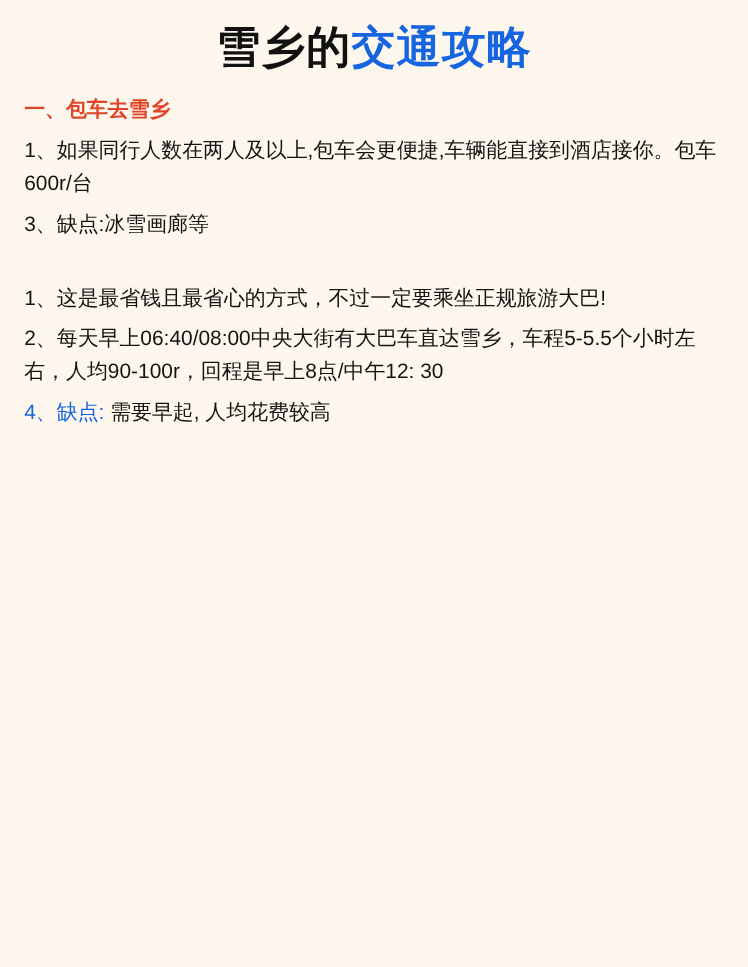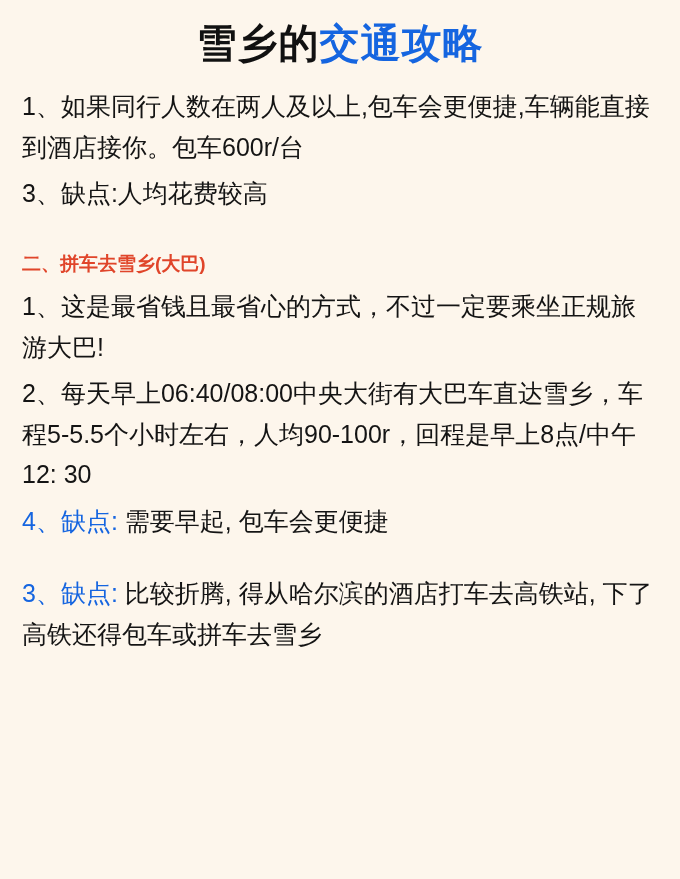--- a/index.html
+++ b/index.html
@@ -36,21 +36,21 @@
     margin-bottom: 10px;
   }
   .section-head {
     font-size: 19px;
     font-weight: bold;
     color: #e0452a;
     margin: 0 0 8px 2px;
     line-height: 1.5;
   }
   .para {
-    font-size: 25px;
+    font-size: 19px;
     line-height: 1.62;
     margin: 0 0 6px 2px;
     color: #141414;
     text-align: left;
   }
   .para .lbl-blue {
     color: #1565e0;
   }
   .gap-lg { height: 26px; }
   .gap-md { height: 22px; }
@@ -58,32 +58,31 @@
 </head>
 <body>
 
 <div class="page">
 
   <h1 class="title">
     <span class="t-dark">雪乡的</span><span class="t-blue">交通攻略</span>
   </h1>
 
   <div class="section">
+    <div class="section-head">一、包车去雪乡</div>
     <p class="para"><span>1、</span><span>如果同行人数在两人及以上,包车会更便捷,车辆能直接到酒店接你。包车600r/台</span></p>
-    <p class="para"><span>3、</span><span>缺点:人均花费较高</span></p>
+    <p class="para"><span>3、</span><span>缺点:冰雪画廊等</span></p>
   </div>
 
   <div class="gap-lg"></div>
 
   <div class="section">
-    <div class="section-head">二、拼车去雪乡(大巴)</div>
     <p class="para"><span>1、</span><span>这是最省钱且最省心的方式，不过一定要乘坐正规旅游大巴!</span></p>
     <p class="para"><span>2、</span><span>每天早上06:40/08:00中央大街有大巴车直达雪乡，车程5-5.5个小时左右，人均90-100r，回程是早上8点/中午12: 30</span></p>
-    <p class="para"><span class="lbl-blue">4、</span><span class="lbl-blue">缺点:</span> <span>需要早起, 包车会更便捷</span></p>
+    <p class="para"><span class="lbl-blue">4、</span><span class="lbl-blue">缺点:</span> <span>需要早起, 人均花费较高</span></p>
   </div>
 
   <div class="gap-md"></div>
 
   <div class="section">
-    <p class="para"><span class="lbl-blue">3、</span><span class="lbl-blue">缺点:</span> <span>比较折腾, 得从哈尔滨的酒店打车去高铁站, 下了高铁还得包车或拼车去雪乡</span></p>
   </div>
 
 </div>
 
 </body></html>

